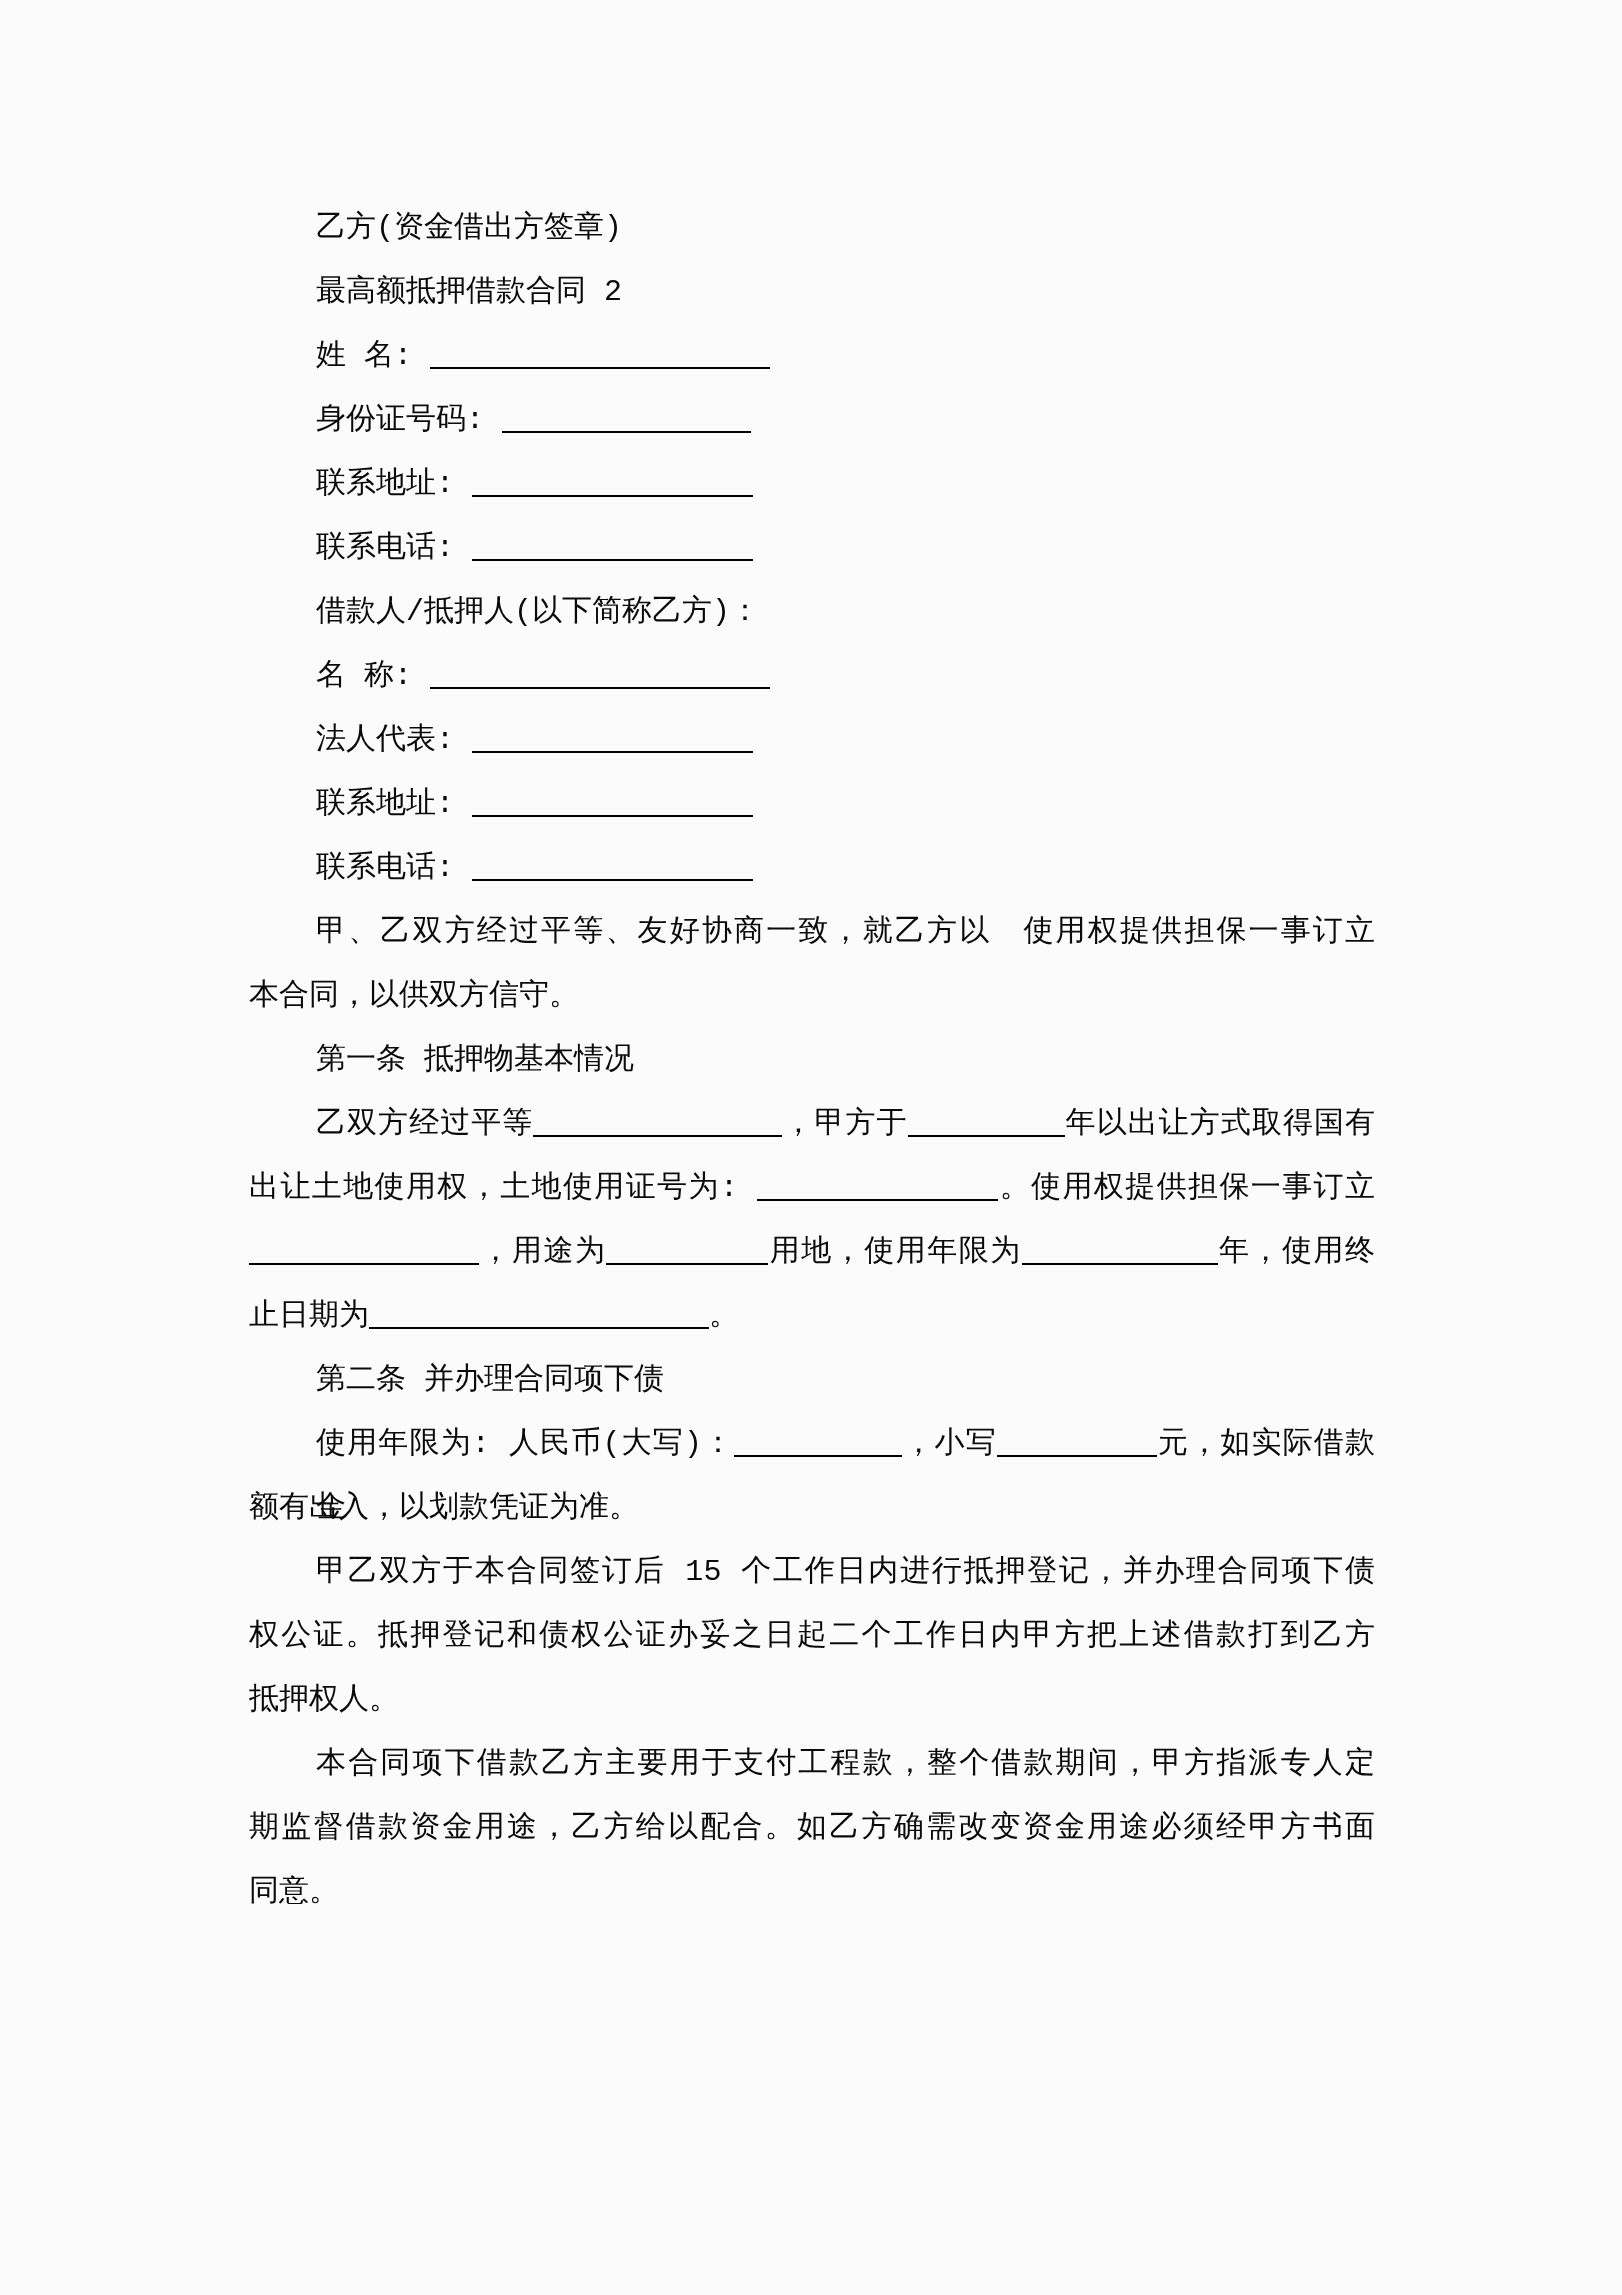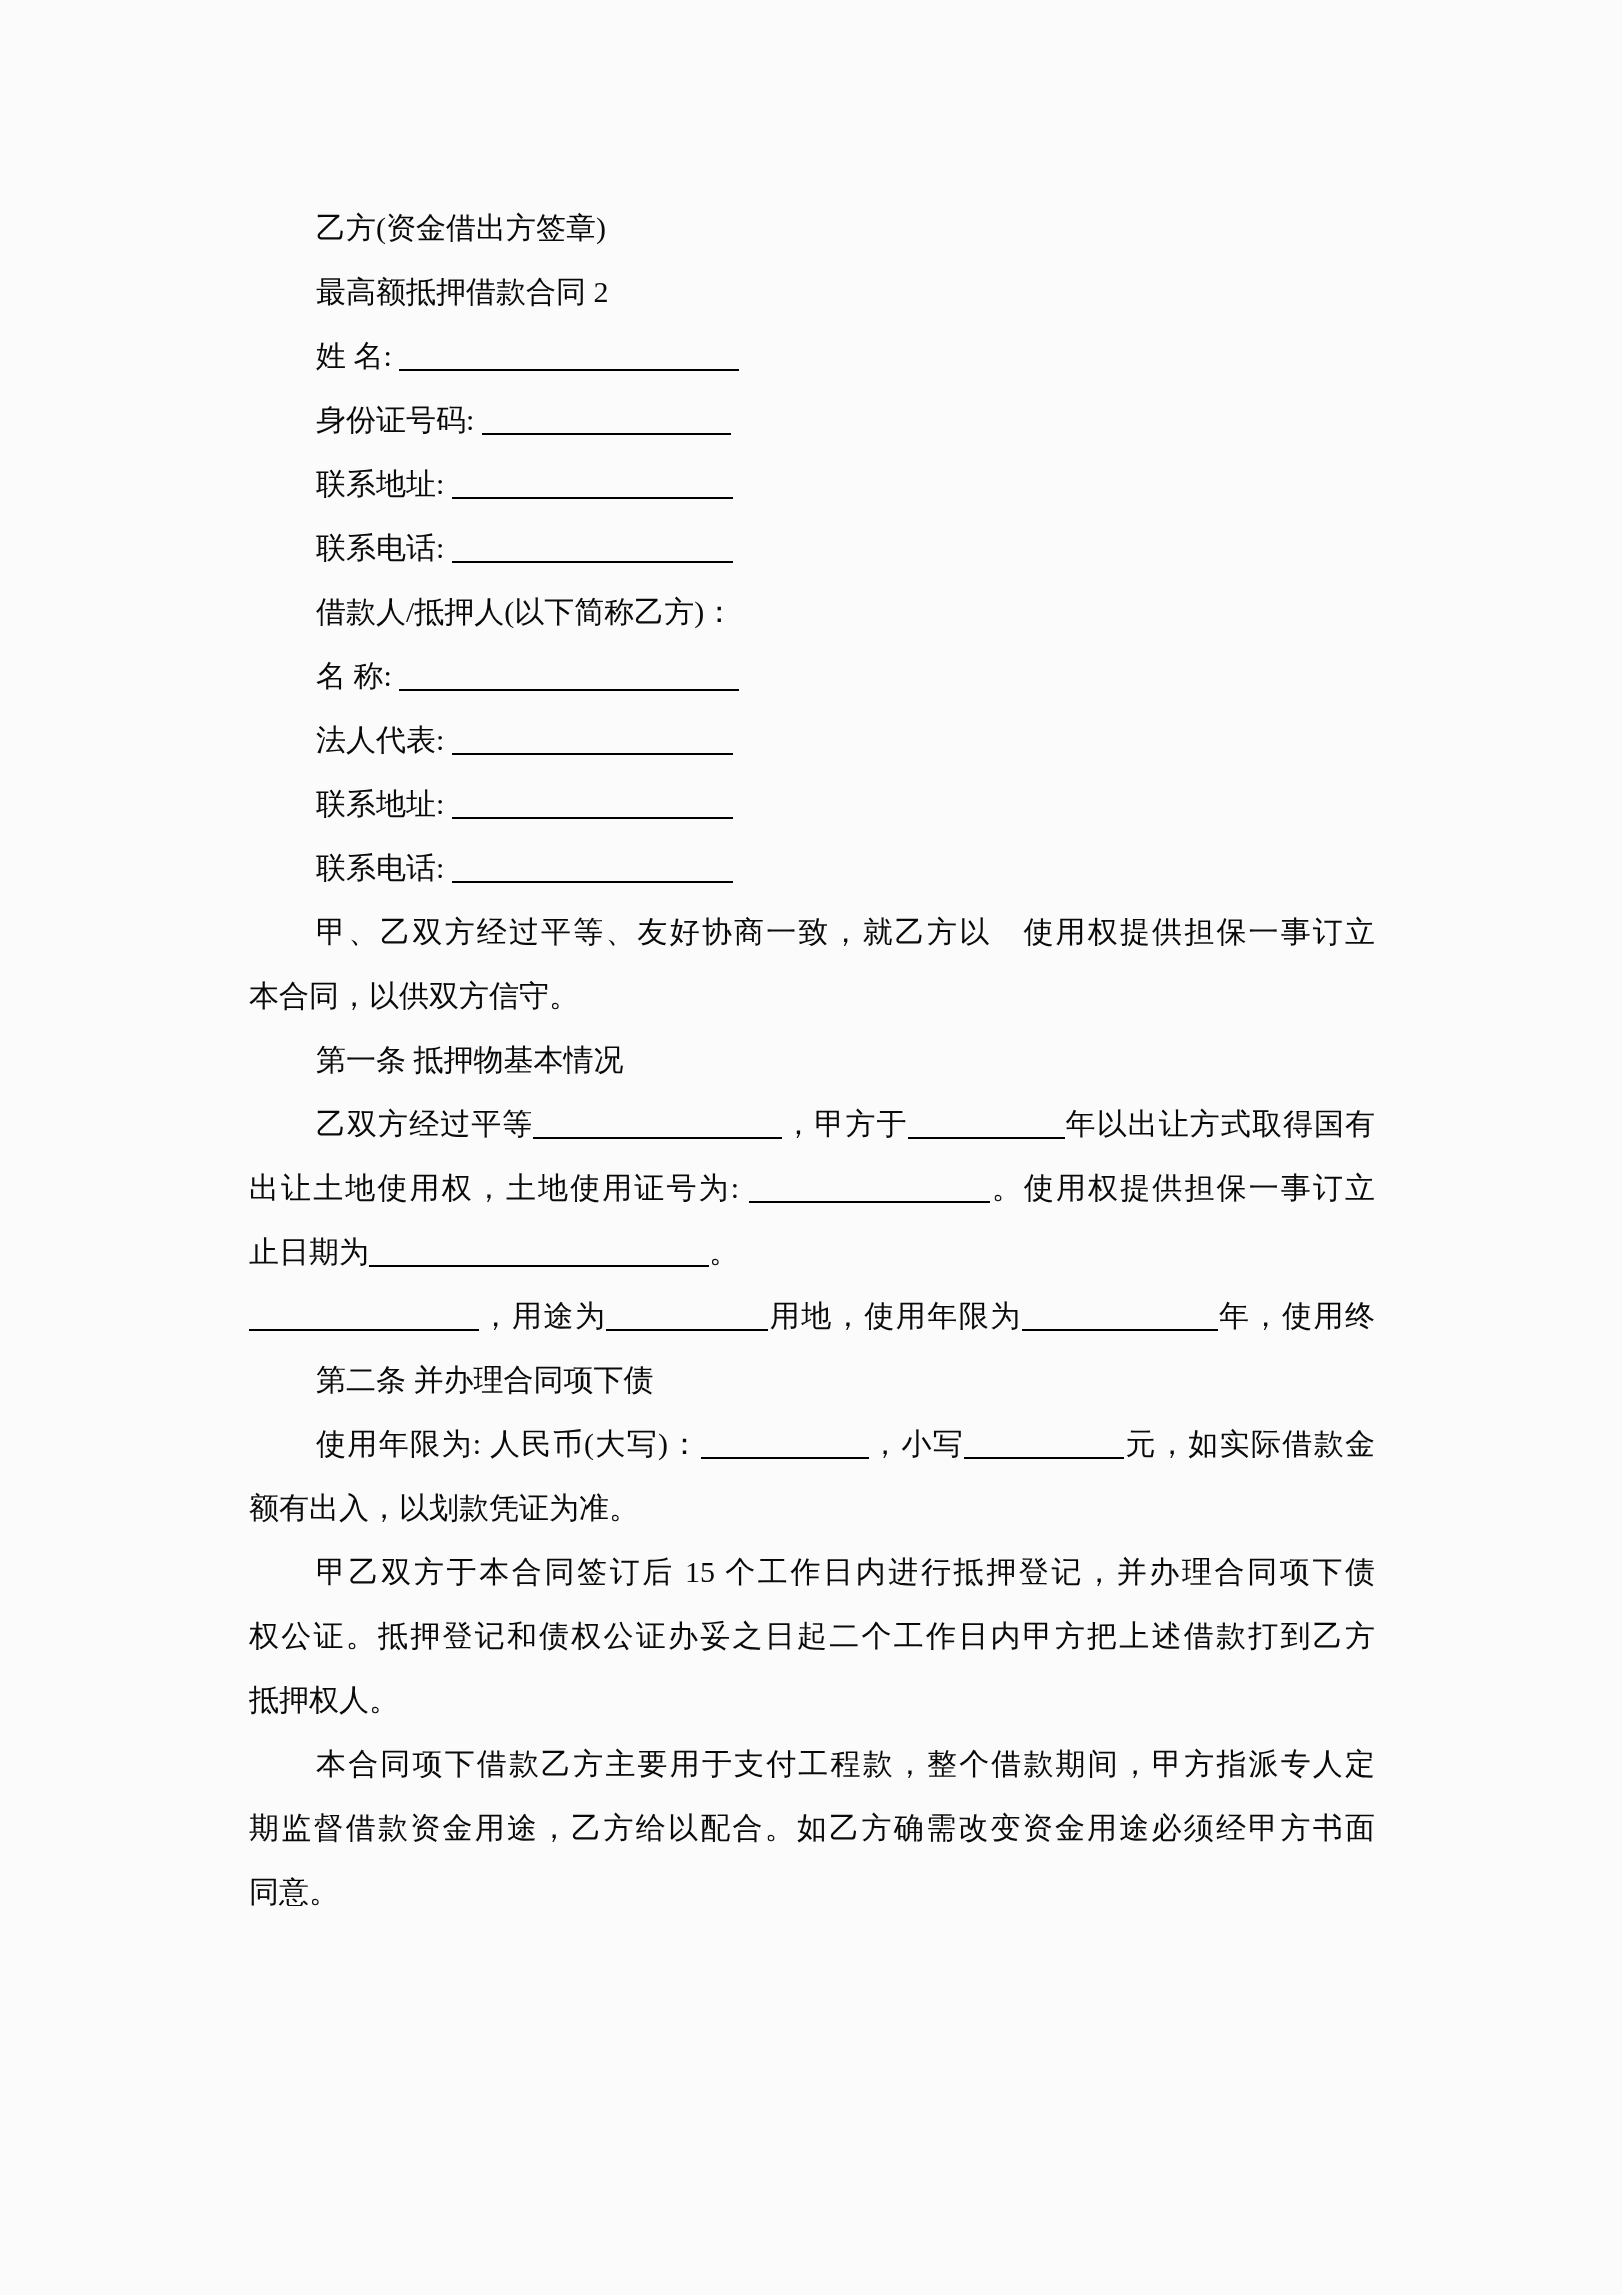--- a/index.html
+++ b/index.html
@@ -21,20 +21,21 @@
     width: 1126px;
     font-family: "Liberation Serif", "DejaVu Serif", serif;
     font-size: 30px;
     color: #0a0a0a;
     letter-spacing: 0;
   }
   .line {
     height: 64px;
     line-height: 64px;
     white-space: normal;
+    font-family: Liberation Mono, monospace;
   }
   .indent {
     padding-left: 67px;
   }
   .justify {
     text-align: justify;
     text-align-last: justify;
   }
   .blank {
     display: inline-block;
@@ -56,22 +57,22 @@
     <div class="line indent"><span>借款人/抵押人(以下简称乙方)：</span></div>
     <div class="line indent"><span>名 称: </span><span class="blank" style="width: 340px;"></span></div>
     <div class="line indent"><span>法人代表: </span><span class="blank" style="width: 281px;"></span></div>
     <div class="line indent"><span>联系地址: </span><span class="blank" style="width: 281px;"></span></div>
     <div class="line indent"><span>联系电话: </span><span class="blank" style="width: 281px;"></span></div>
     <div class="line indent justify"><span>甲、乙双方经过平等、友好协商一致，就乙方以　使用权提供担保一事订立</span></div>
     <div class="line"><span>本合同，以供双方信守。</span></div>
     <div class="line indent"><span>第一条 抵押物基本情况</span></div>
     <div class="line indent justify"><span>乙双方经过平等</span><span class="blank" style="width: 249px;"></span><span>，甲方于</span><span class="blank" style="width: 157px;"></span><span>年以出让方式取得国有</span></div>
     <div class="line justify"><span>出让土地使用权，土地使用证号为: </span><span class="blank" style="width: 241px;"></span><span>。使用权提供担保一事订立</span></div>
+    <div class="line justify"><span class="blank" style="width: 230px;"></span><span>，用途为</span><span class="blank" style="width: 162px;"></span><span>用地，使用年限为</span><span class="blank" style="width: 196px;"></span><span>年，使用终</span></div>
     <div class="line"><span>止日期为</span><span class="blank" style="width: 340px;"></span><span>。</span></div>
-    <div class="line justify"><span class="blank" style="width: 230px;"></span><span>，用途为</span><span class="blank" style="width: 162px;"></span><span>用地，使用年限为</span><span class="blank" style="width: 196px;"></span><span>年，使用终</span></div>
     <div class="line indent"><span>第二条 并办理合同项下债</span></div>
     <div class="line indent justify"><span>使用年限为: 人民币(大写)：</span><span class="blank" style="width: 168px;"></span><span>，小写</span><span class="blank" style="width: 160px;"></span><span>元，如实际借款金</span></div>
     <div class="line"><span>额有出入，以划款凭证为准。</span></div>
     <div class="line indent justify"><span>甲乙双方于本合同签订后 15 个工作日内进行抵押登记，并办理合同项下债</span></div>
     <div class="line justify"><span>权公证。抵押登记和债权公证办妥之日起二个工作日内甲方把上述借款打到乙方</span></div>
     <div class="line"><span>抵押权人。</span></div>
     <div class="line indent justify"><span>本合同项下借款乙方主要用于支付工程款，整个借款期间，甲方指派专人定</span></div>
     <div class="line justify"><span>期监督借款资金用途，乙方给以配合。如乙方确需改变资金用途必须经甲方书面</span></div>
     <div class="line"><span>同意。</span></div>
   </div>

